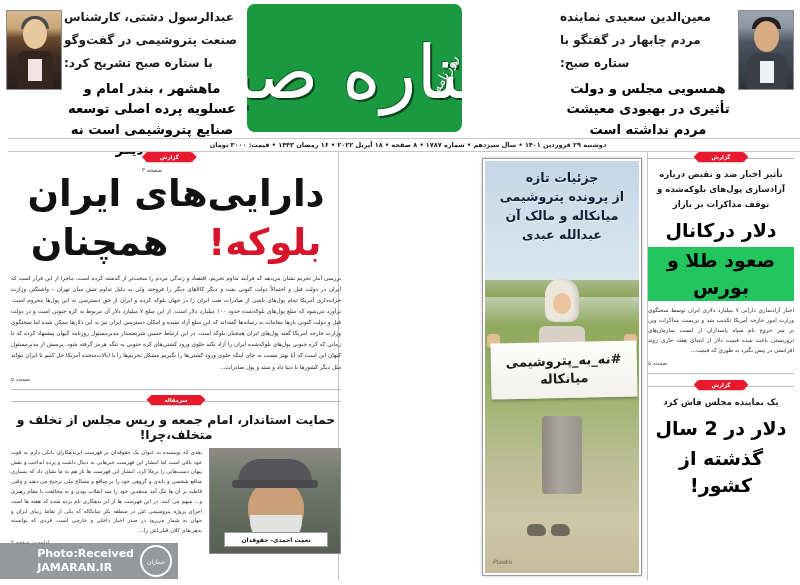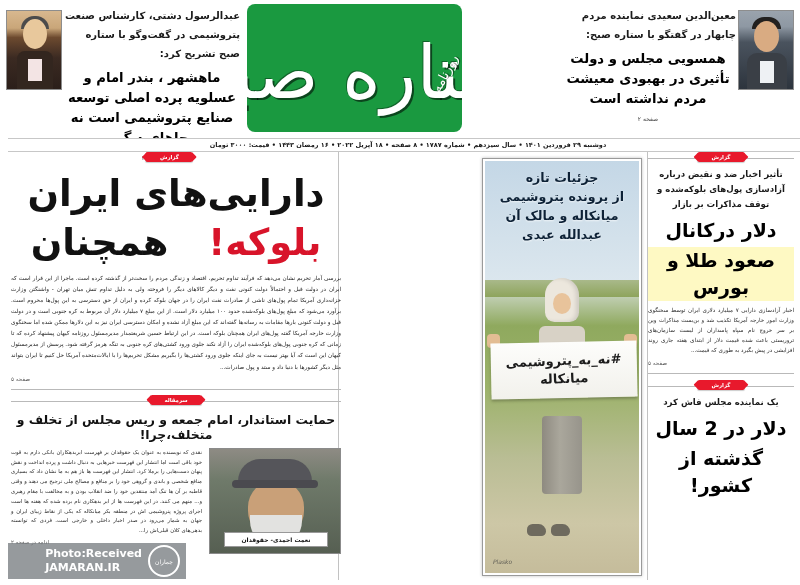--- a/index.html
+++ b/index.html
@@ -32,21 +32,21 @@
   .logo-rooz{
     position:absolute;right:8px;top:44px;
     color:#fff;font-size:13px;transform:rotate(-62deg);
     transform-origin:right center;text-shadow:1px 1px 0 rgba(0,0,0,.4);
   }
 
   .head-side{position:absolute;top:6px;width:232px;}
   .head-side.left{left:6px;}
   .head-side.right{right:6px;}
   .kicker{
-    font-size:10px;line-height:1.9;text-align:right;color:#1b1b1b;
+    font-size:12px;line-height:1.9;text-align:left;color:#1b1b1b;
     font-weight:bold;
   }
   .side-head{
     margin-top:5px;font-size:13.2px;line-height:1.52;font-weight:bold;
     text-align:center;color:#000;letter-spacing:-0.2px;
   }
   .side-page{
     margin-top:6px;font-size:6px;text-align:center;color:#444;
   }
   .head-photo{
@@ -104,21 +104,21 @@
 
   .lead{
     font-size:8.6px;line-height:1.75;text-align:center;font-weight:bold;
     color:#1a1a1a;margin:2px 0 5px;
   }
   .hl-lg{
     font-size:19px;line-height:1.42;text-align:center;font-weight:bold;
     color:#000;margin:3px 0;
   }
   .hl-red{color:#d8142a;margin-left:40px;}
-  .hl-hi{background:#fef9c3;padding:0 3px;}
+  .hl-hi{background:#22c55e;padding:0 3px;}
   .bodytext{
     font-size:5.6px;line-height:1.78;text-align:justify;color:#2b2b2b;
     margin-top:5px;
   }
   .pageref{font-size:5.6px;color:#555;margin-top:4px;text-align:left;}
   .rule{height:1px;background:#b9b9b9;margin:7px 0 0;}
 
   
   .photo-frame{
     position:absolute;left:0;top:6px;width:160px;height:418px;
@@ -200,21 +200,21 @@
   .ep-beard{position:absolute;left:40px;top:66px;width:52px;height:32px;border-radius:0 0 26px 26px;background:#e2e2e0;}
   .ep-cap{
     position:absolute;left:14px;bottom:6px;width:102px;height:13px;
     background:#fff;border:1px solid #999;display:flex;align-items:center;justify-content:center;
   }
   .ep-cap span{font-size:6px;color:#111;font-weight:bold;}
   .cont-ref{font-size:5.4px;color:#555;margin-top:3px;text-align:left;}
 
   
   .watermark{
-    position:absolute;left:8px;bottom:6px;width:178px;height:36px;
+    position:absolute;left:0;bottom:6px;width:178px;height:36px;
     background:rgba(120,126,130,.78);display:flex;align-items:center;gap:6px;
     padding:0 6px;box-sizing:border-box;
   }
   .wm-logo{
     width:28px;height:28px;border-radius:50%;border:2px solid #fff;
     display:flex;align-items:center;justify-content:center;flex:none;
     color:#fff;font-size:11px;
   }
   .wm-txt{color:#fff;font-size:11px;line-height:1.25;direction:ltr;text-align:left;font-weight:bold;}
 

